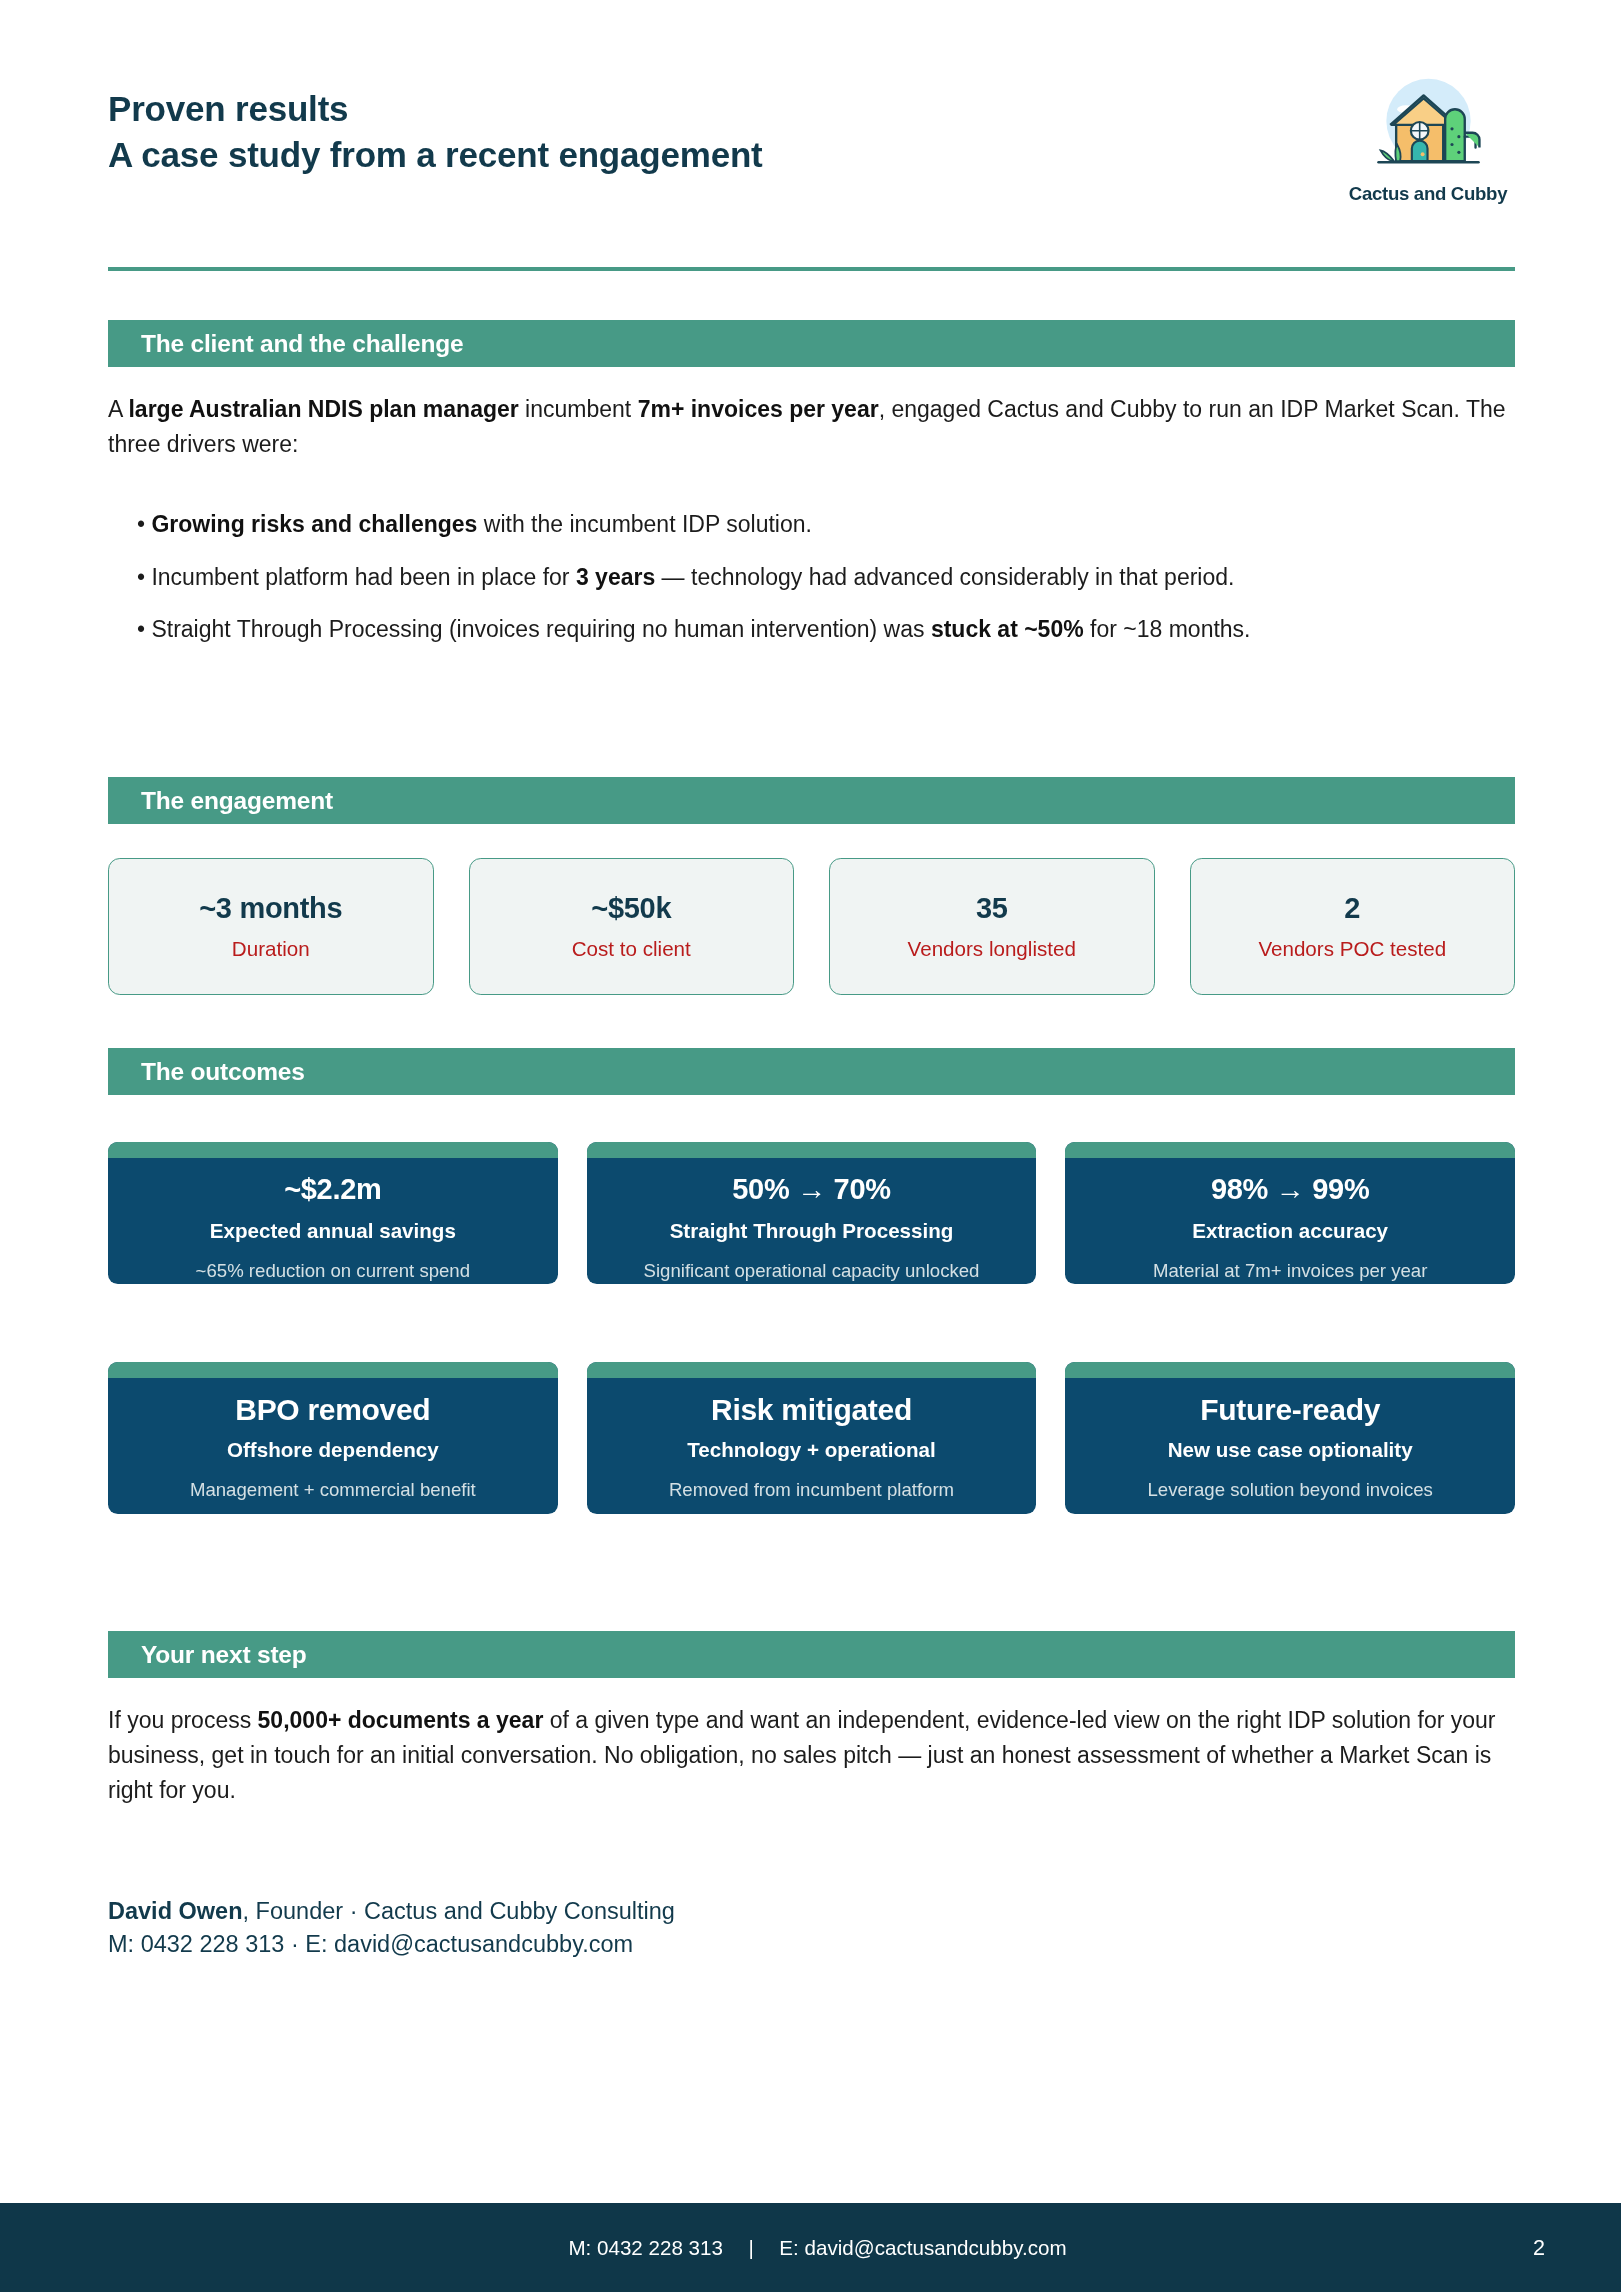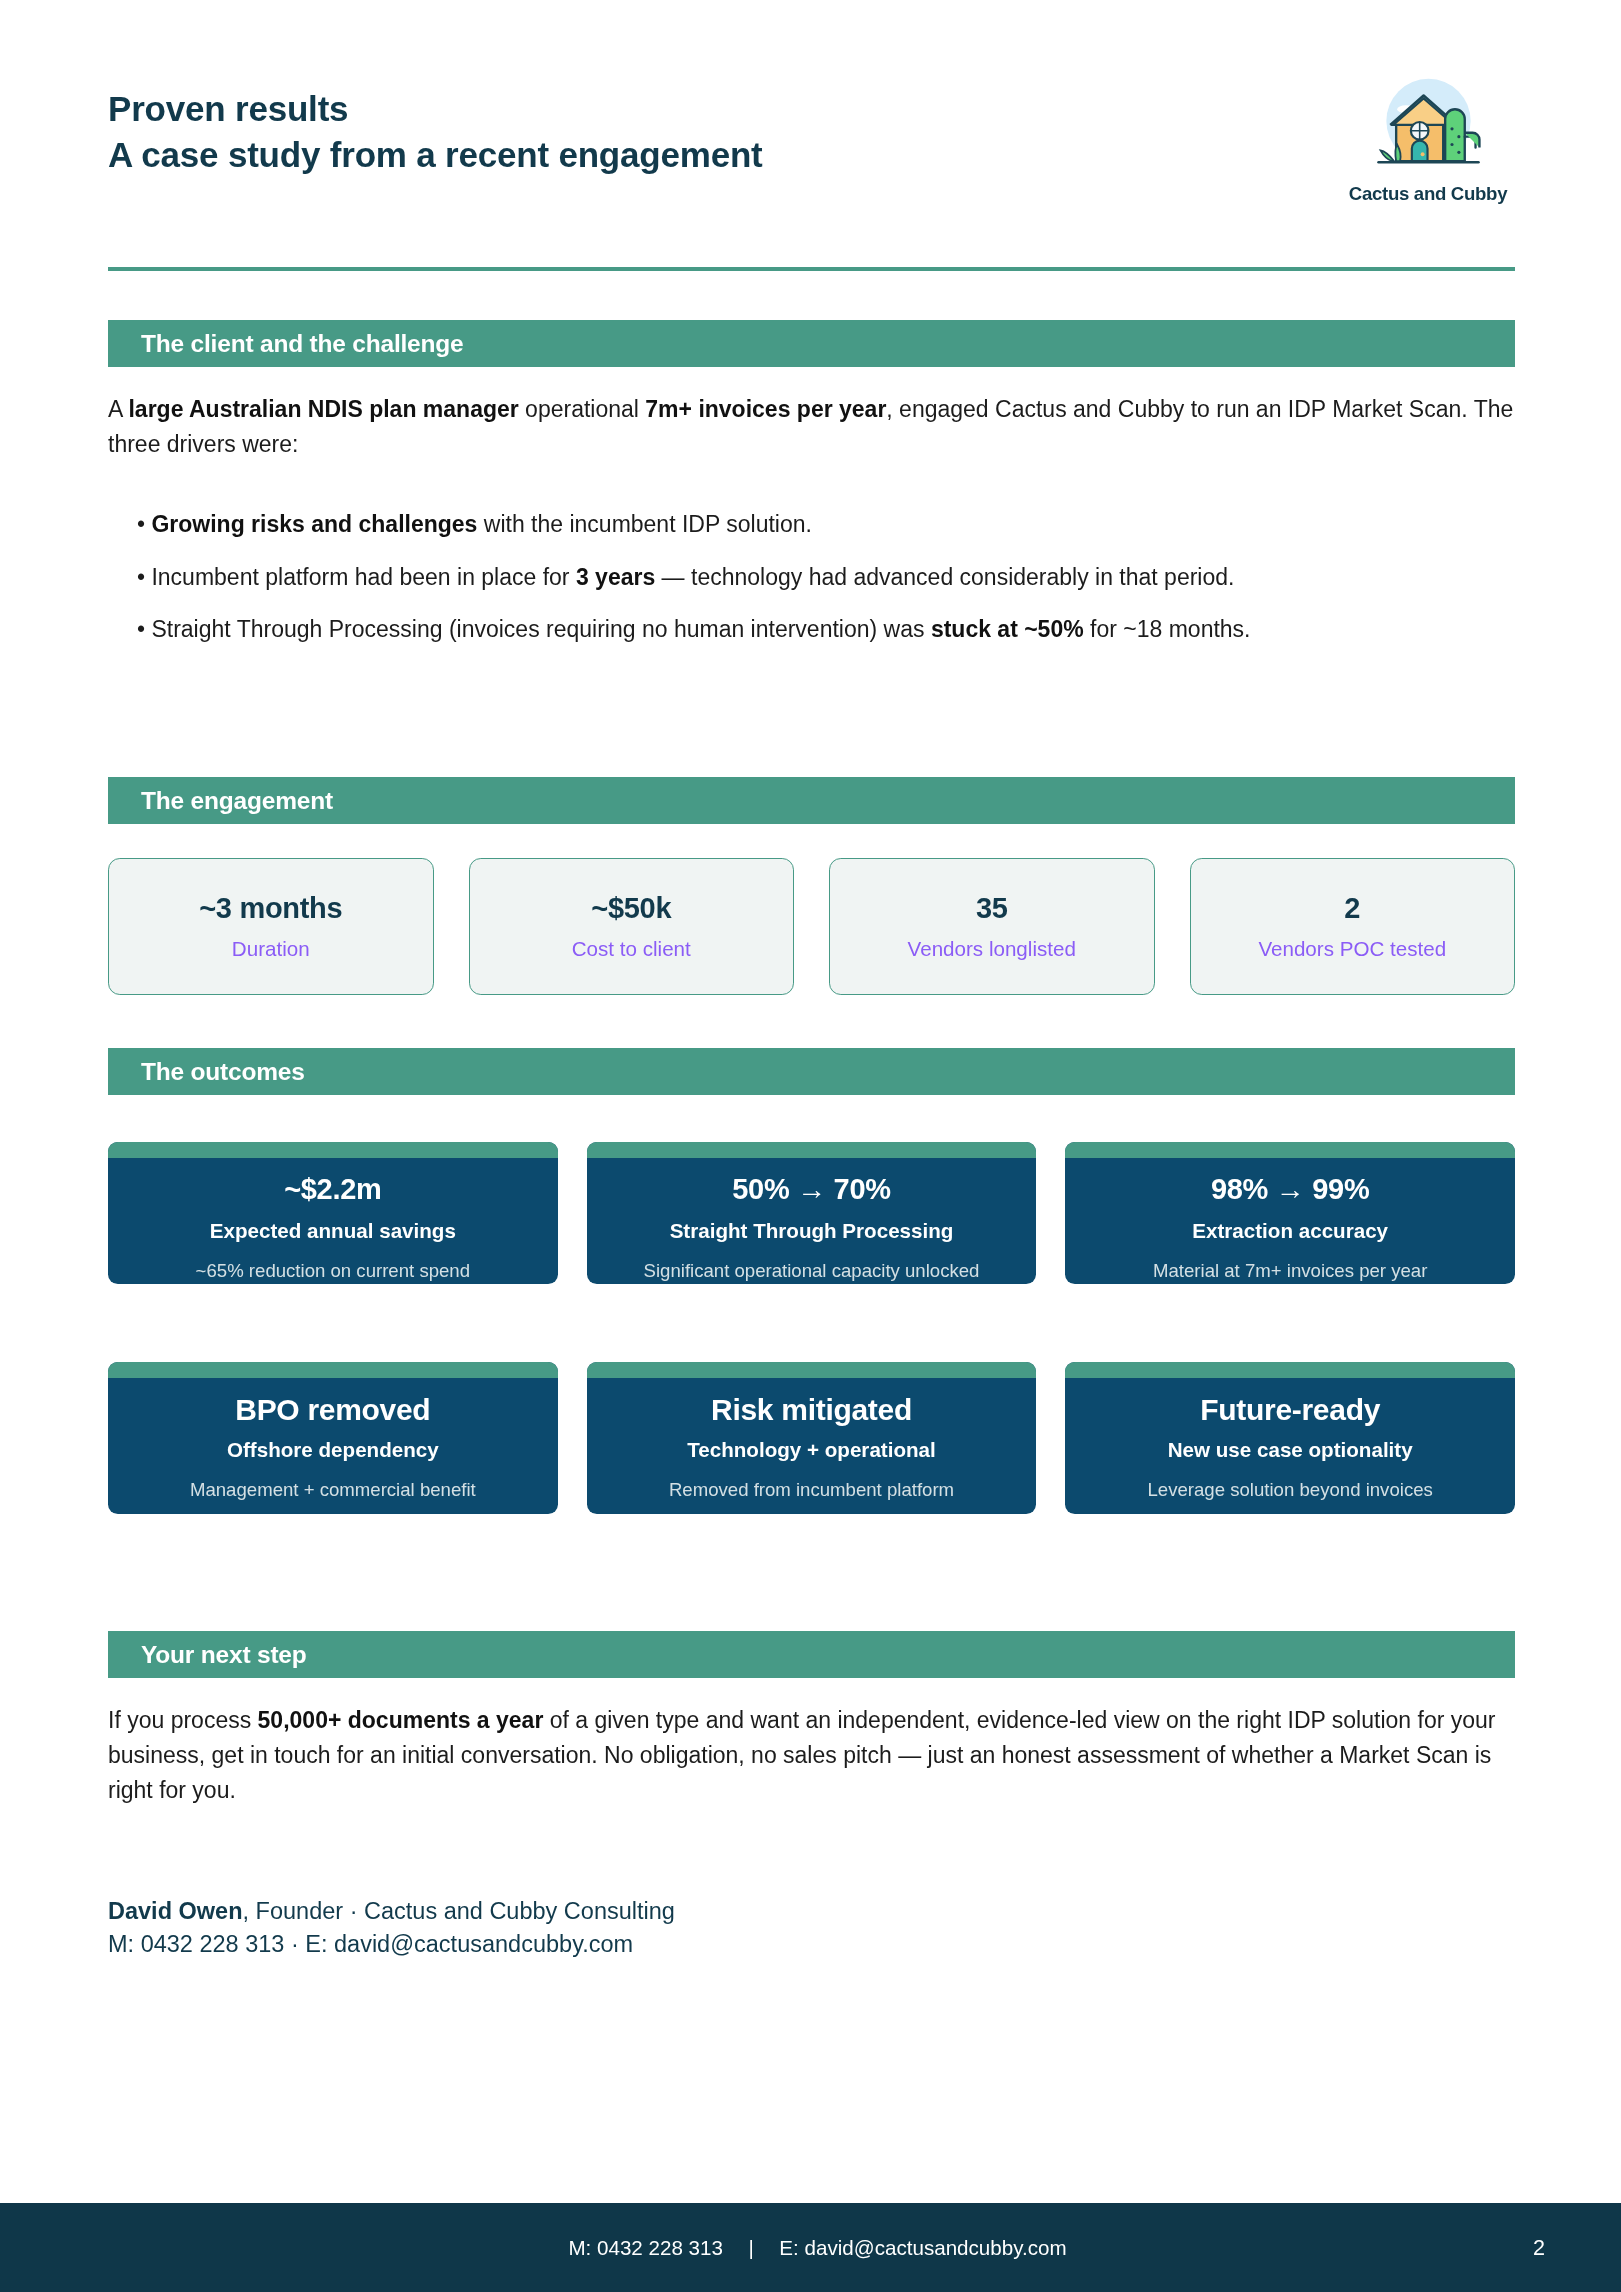--- a/index.html
+++ b/index.html
@@ -141,21 +141,21 @@
   }
   .stat-value {
     font-size: 29px;
     font-weight: bold;
     color: #123a4c;
     letter-spacing: -0.3px;
     margin-bottom: 11.8px;
   }
   .stat-label {
     font-size: 20.6px;
-    color: #8b5cf6;
+    color: #b91c1c;
     font-weight: 400;
   }
 
   
   .outcome-row {
     position: absolute;
     left: 108px;
     width: 1407px;
     display: flex;
     gap: 29px;
@@ -301,21 +301,21 @@
       <div class="logo-text">Cactus and Cubby</div>
     </div>
   </div>
 
   <div class="rule"></div>
 
   <div class="section-bar" style="top:320px;">
     <span>The client and the challenge</span>
   </div>
 
-  <div class="body-text" style="top:392px;"><span>A </span><b>large Australian NDIS plan manager</b><span> operational </span><b>7m+ invoices per year</b><span>, engaged Cactus and Cubby to run an IDP Market Scan. The three drivers were:</span></div>
+  <div class="body-text" style="top:392px;"><span>A </span><b>large Australian NDIS plan manager</b><span> incumbent </span><b>7m+ invoices per year</b><span>, engaged Cactus and Cubby to run an IDP Market Scan. The three drivers were:</span></div>
 
   <div class="bullets" style="top:507px;">
     <div class="bullet"><span>• </span><b>Growing risks and challenges</b><span> with the incumbent IDP solution.</span></div>
     <div class="bullet"><span>• Incumbent platform had been in place for </span><b>3 years</b><span> — technology had advanced considerably in that period.</span></div>
     <div class="bullet"><span>• Straight Through Processing (invoices requiring no human intervention) was </span><b>stuck at ~50%</b><span> for ~18 months.</span></div>
   </div>
 
   <div class="section-bar" style="top:777px;">
     <span>The engagement</span>
   </div>

